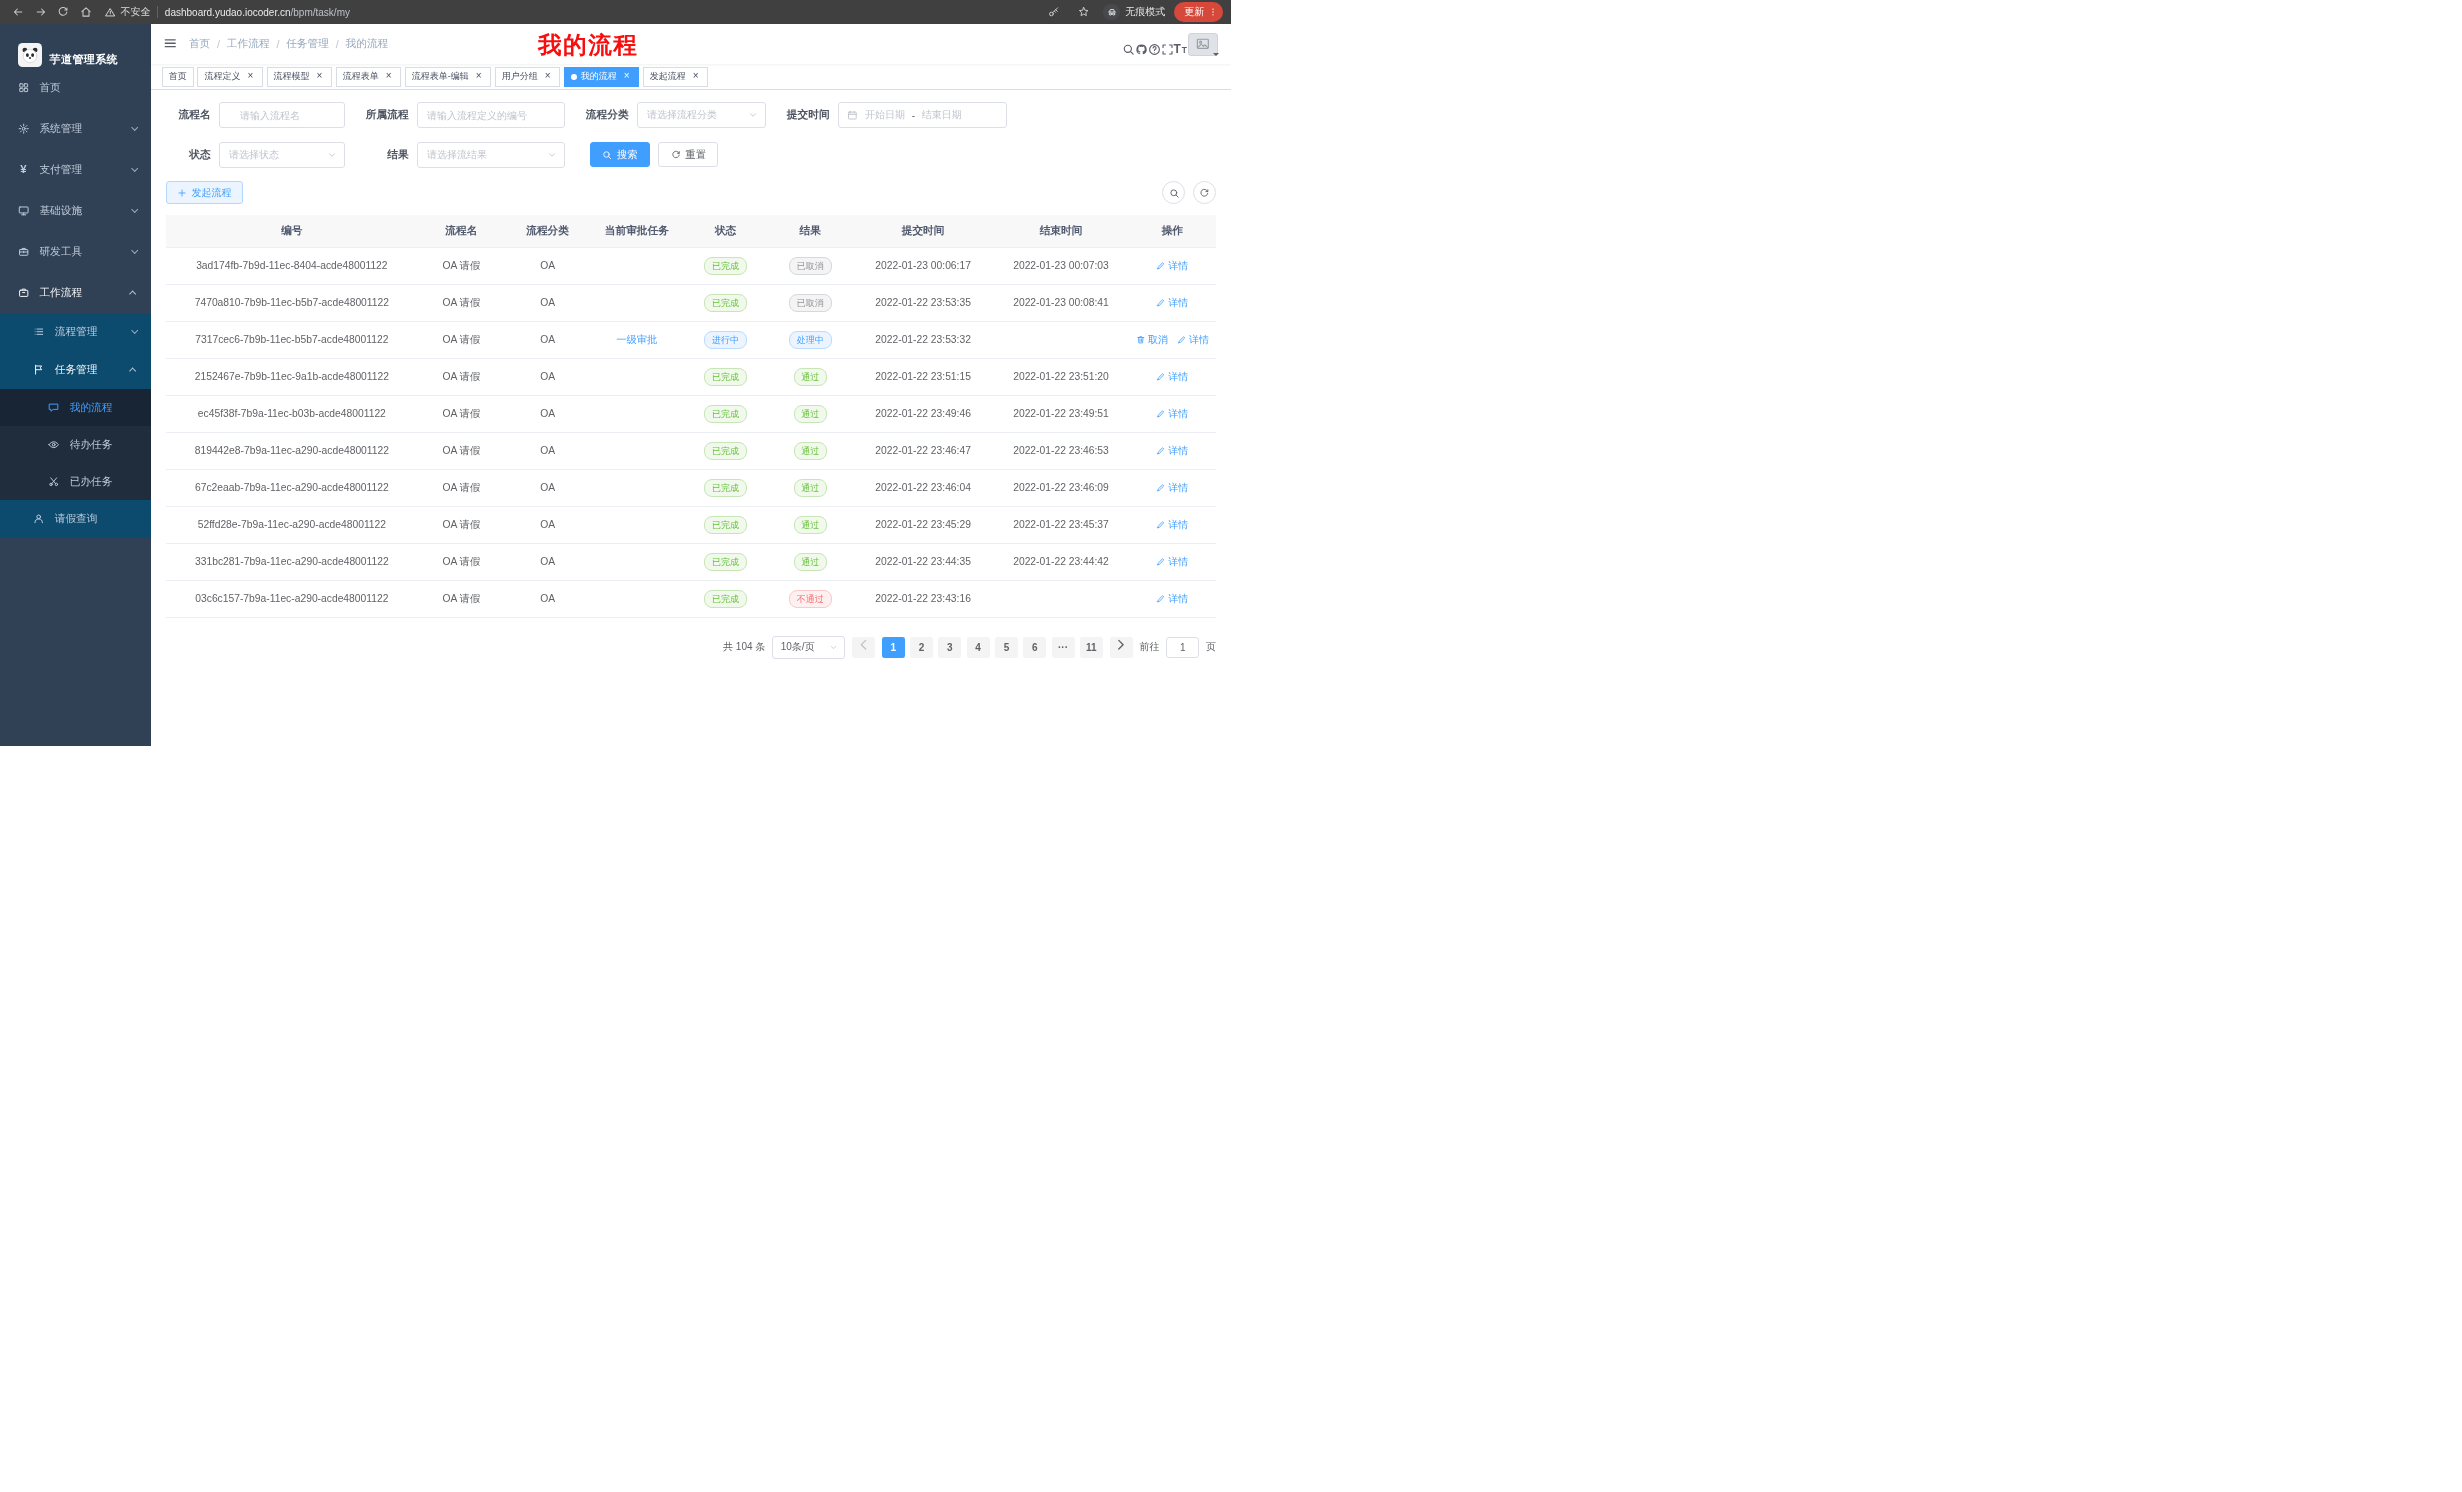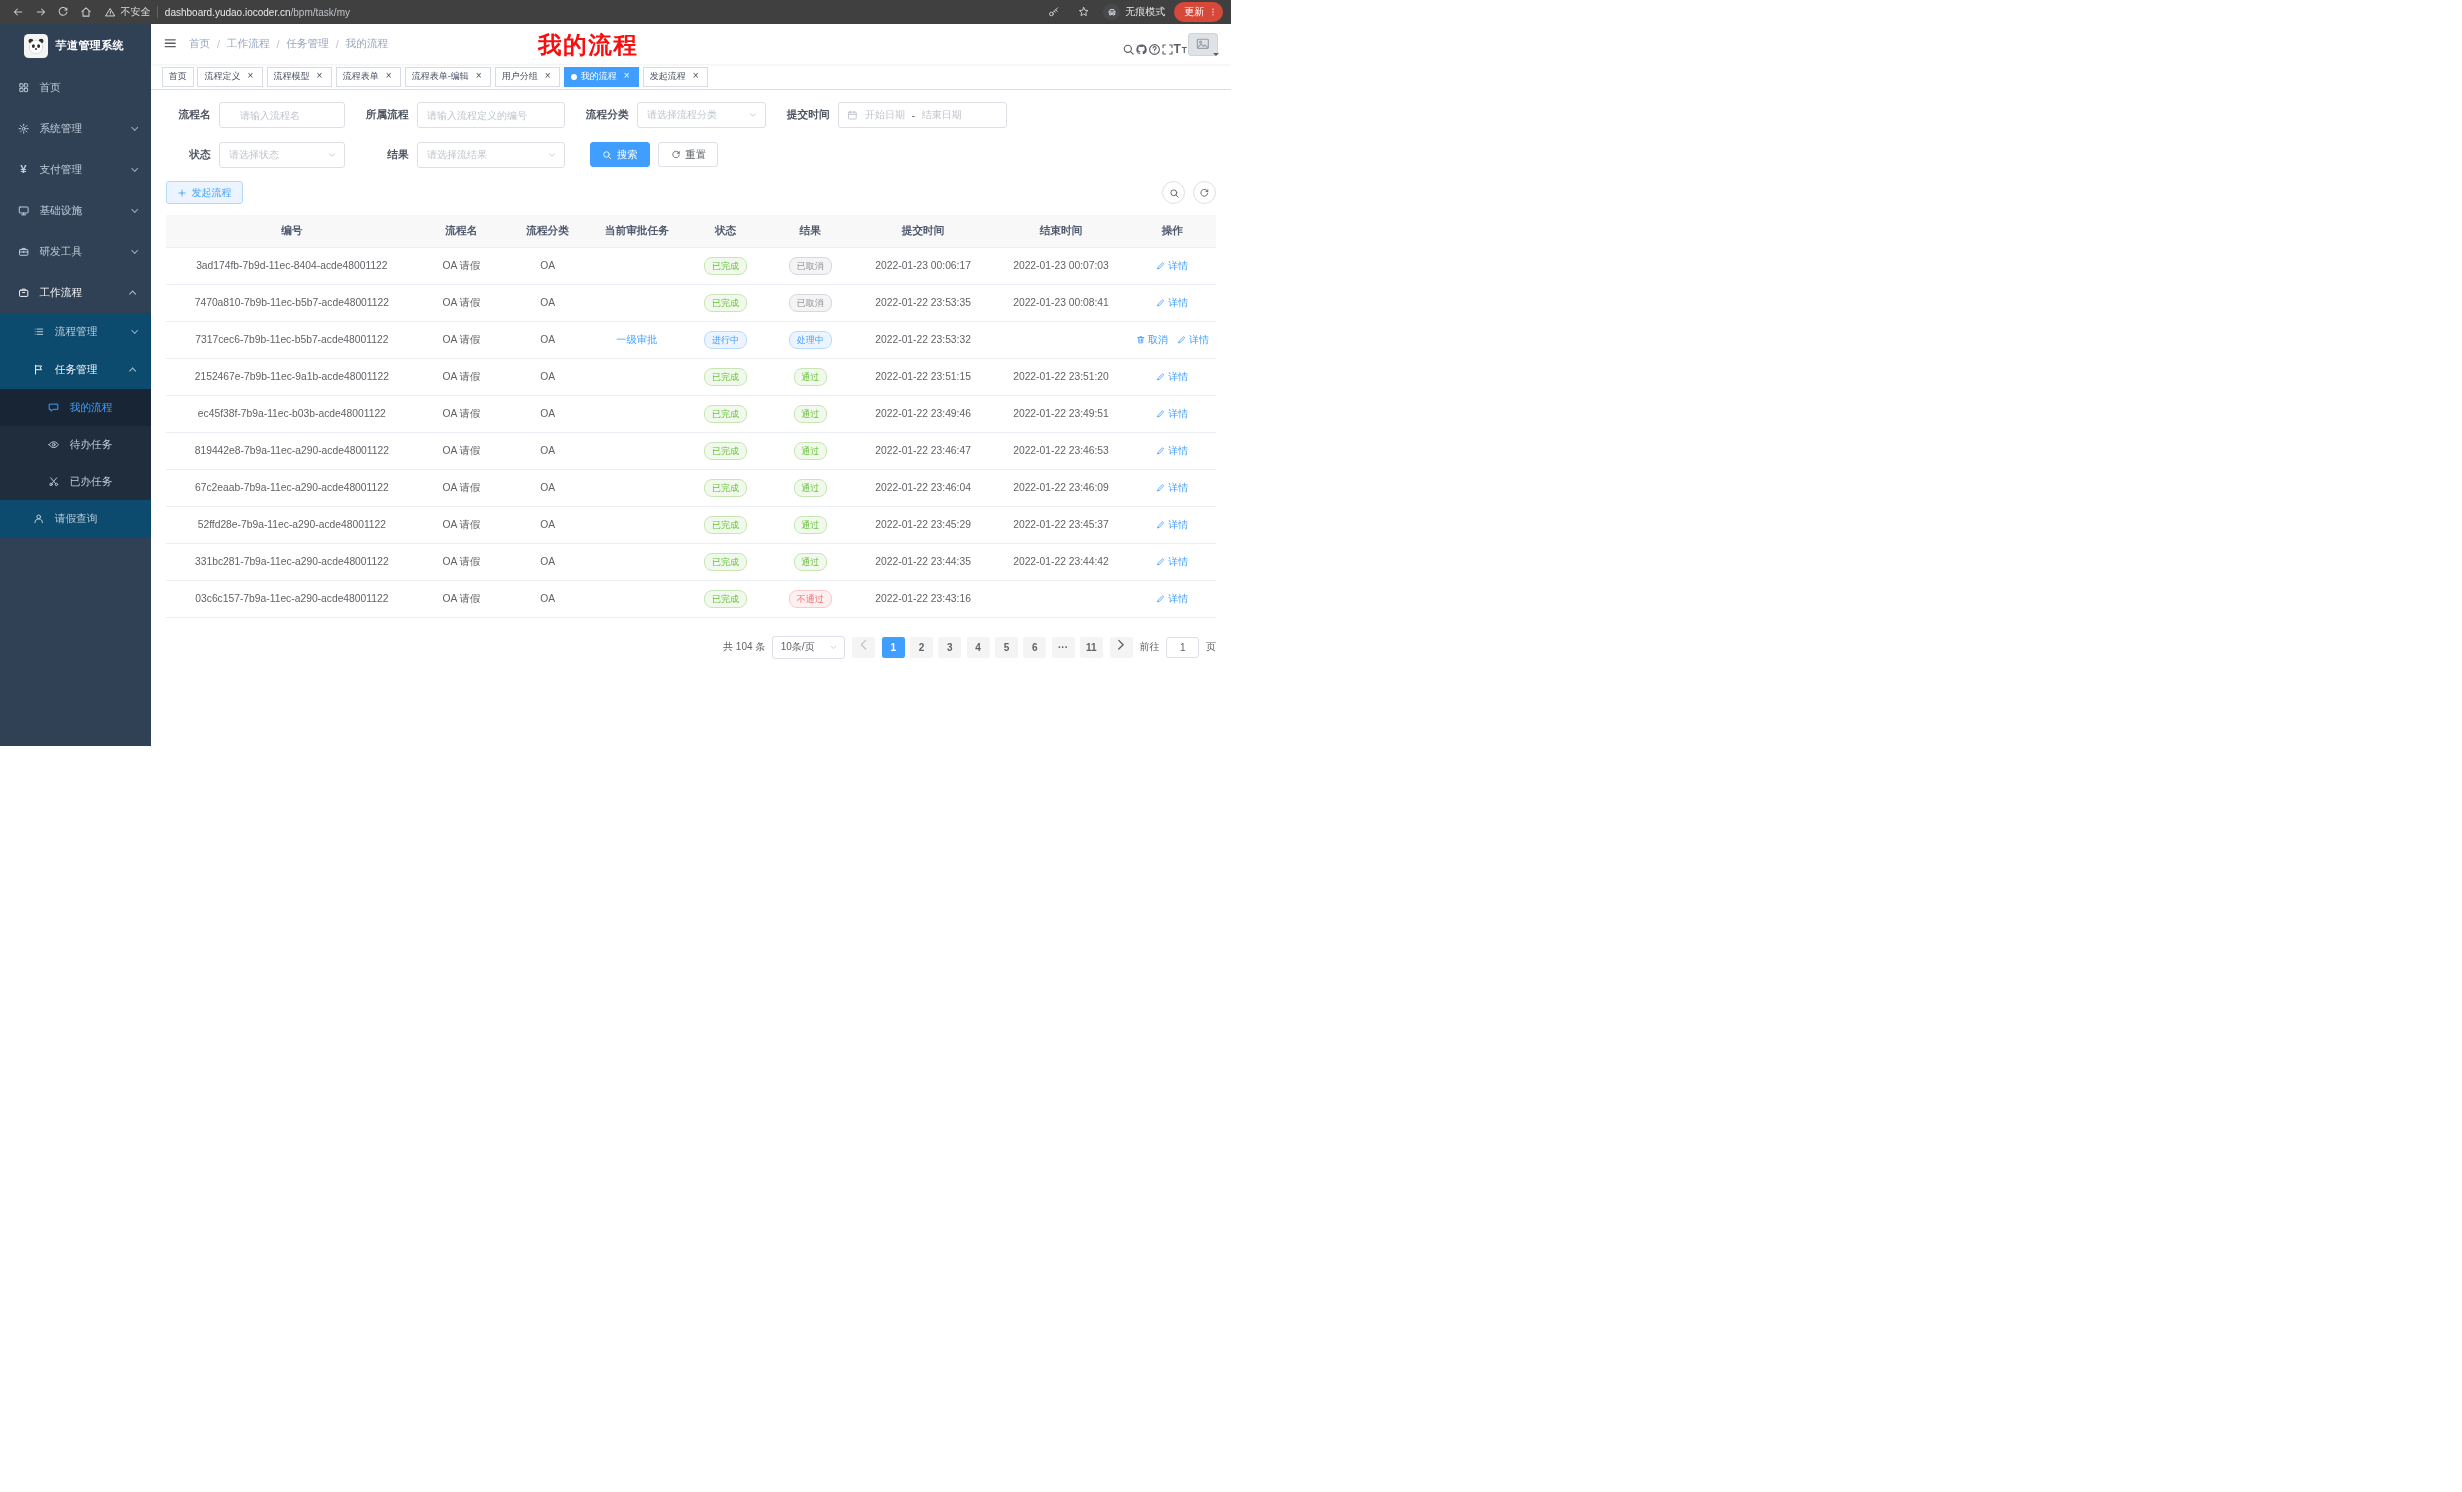--- a/index.html
+++ b/index.html
@@ -22,21 +22,21 @@
   .chrome-right{display:flex;align-items:center;gap:9px}
   .chrome-right .cbtn svg{width:11.4px;height:11.4px}
   .incog{display:flex;align-items:center;gap:5.3px;color:#e8eaed}
   .incog .badge{width:16.7px;height:16.7px;border-radius:50%;background:#48494d;display:flex;align-items:center;justify-content:center;color:#e8eaed}
   .incog .badge svg{width:10px;height:10px}
   .update-pill{background:#d6483a;color:#fff;border-radius:75px;padding:3px 5.3px 3px 10px;display:flex;align-items:center;gap:3.8px;font-size:10px;cursor:pointer}
   .update-pill .ic svg{width:10px;height:10px}
 
   
   .sidebar{position:absolute;left:0;top:24px;bottom:0;width:151px;background:#304156;overflow:hidden}
-  .logo{height:43px;display:flex;align-items:center;padding-left:24px;gap:7.6px}
+  .logo{height:43px;display:flex;align-items:flex-end;padding-left:18px;gap:7.6px}
   .logo .mark{width:24px;height:24px;border-radius:4.6px;background:#f4f4f4;display:flex;align-items:center;justify-content:center;overflow:hidden}
   .logo .mark svg{width:20px;height:20px}
   .logo .title{color:#fff;font-size:11px;font-weight:bold;letter-spacing:0.4px}
   .menu-item{position:relative;display:flex;align-items:center;color:#bfcbd9;font-size:10.7px;cursor:pointer}
   .lv1{height:41px;padding-left:16.7px}
   .lv2{height:38px;padding-left:32px;background:#0c4a6e}
   .lv3{height:37px;padding-left:47px;background:#1f2d3d}
   .menu-item .ic{width:13.7px;margin-right:9px;color:inherit;font-size:11.4px;font-weight:bold}
   .menu-item .ic svg{width:11.4px;height:11.4px}
   .menu-item.open{color:#f4f4f5}

